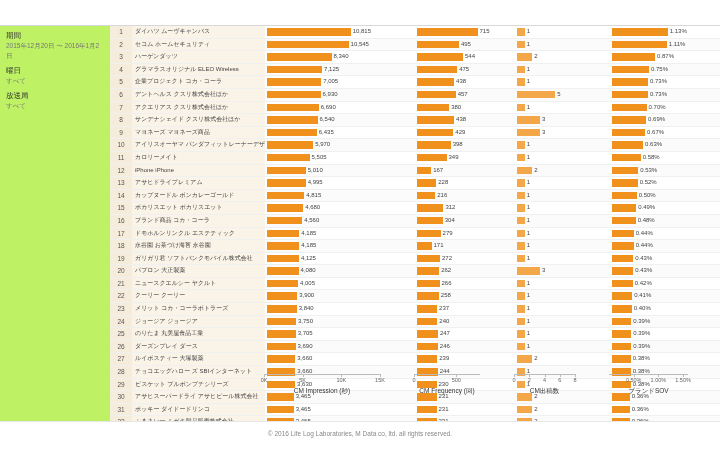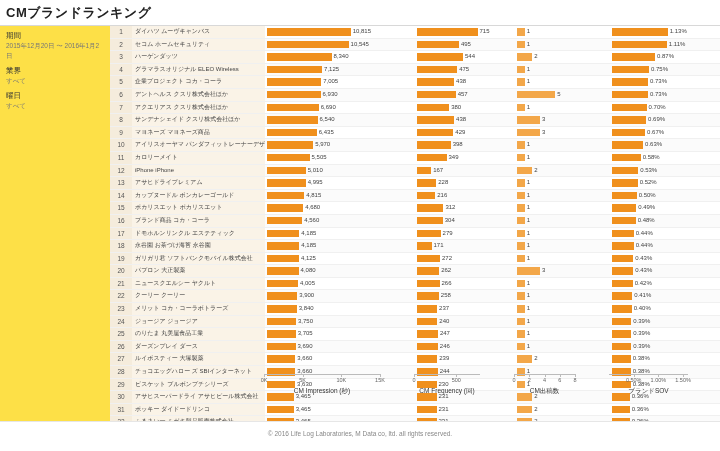--- a/index.html
+++ b/index.html
@@ -17,21 +17,21 @@
     position:absolute;left:6px;top:4px;
     font-size:13px;font-weight:bold;color:#222;letter-spacing:0.5px;
   }
   .hr{
     position:absolute;left:0;top:25px;width:720px;height:1px;background:#d8d8d8;
   }
 
   
   .sidebar{
     position:absolute;left:0;top:26px;width:110px;height:395px;
-    background:#fde047;
+    background:#bef264;
     border-right:1px solid #e2e2e2;
   }
   .filter{padding:4px 6px 0 6px;}
   .filter .flabel{font-size:7.5px;color:#333;line-height:11px;}
   .filter .fvalue{font-size:6.5px;color:#777;line-height:10px;}
   .filter.first .fvalue{font-size:6.5px;color:#777;}
 
   
   .chart{
     position:absolute;left:110px;top:26px;width:610px;height:395px;
@@ -85,35 +85,34 @@
   .copy{
     position:absolute;width:720px;top:8px;text-align:center;
     font-size:6.5px;color:#888;
   }
 </style>
 </head>
 <body>
 
 <div class="page">
 
-  <div class="title">CMブランドランキング</div>
   <div class="hr"></div>
 
   <div class="sidebar">
     <div id="filters">
         <div class="filter first">
           <div class="flabel">期間</div>
           <div class="fvalue">2015年12月20日 〜 2016年1月2日</div>
         </div>
         <div class="filter">
-          <div class="flabel">業界</div>
+          <div class="flabel">曜日</div>
           <div class="fvalue">すべて</div>
         </div>
         <div class="filter">
-          <div class="flabel">曜日</div>
+          <div class="flabel">放送局</div>
           <div class="fvalue">すべて</div>
         </div>
       </div>
   </div>
 
   <div class="chart">
     <div class="rows" id="rows">
         <div class="row">
           <div class="c-rank">1</div>
           <div class="c-name">ダイハツ ムーヴキャンバス</div>

